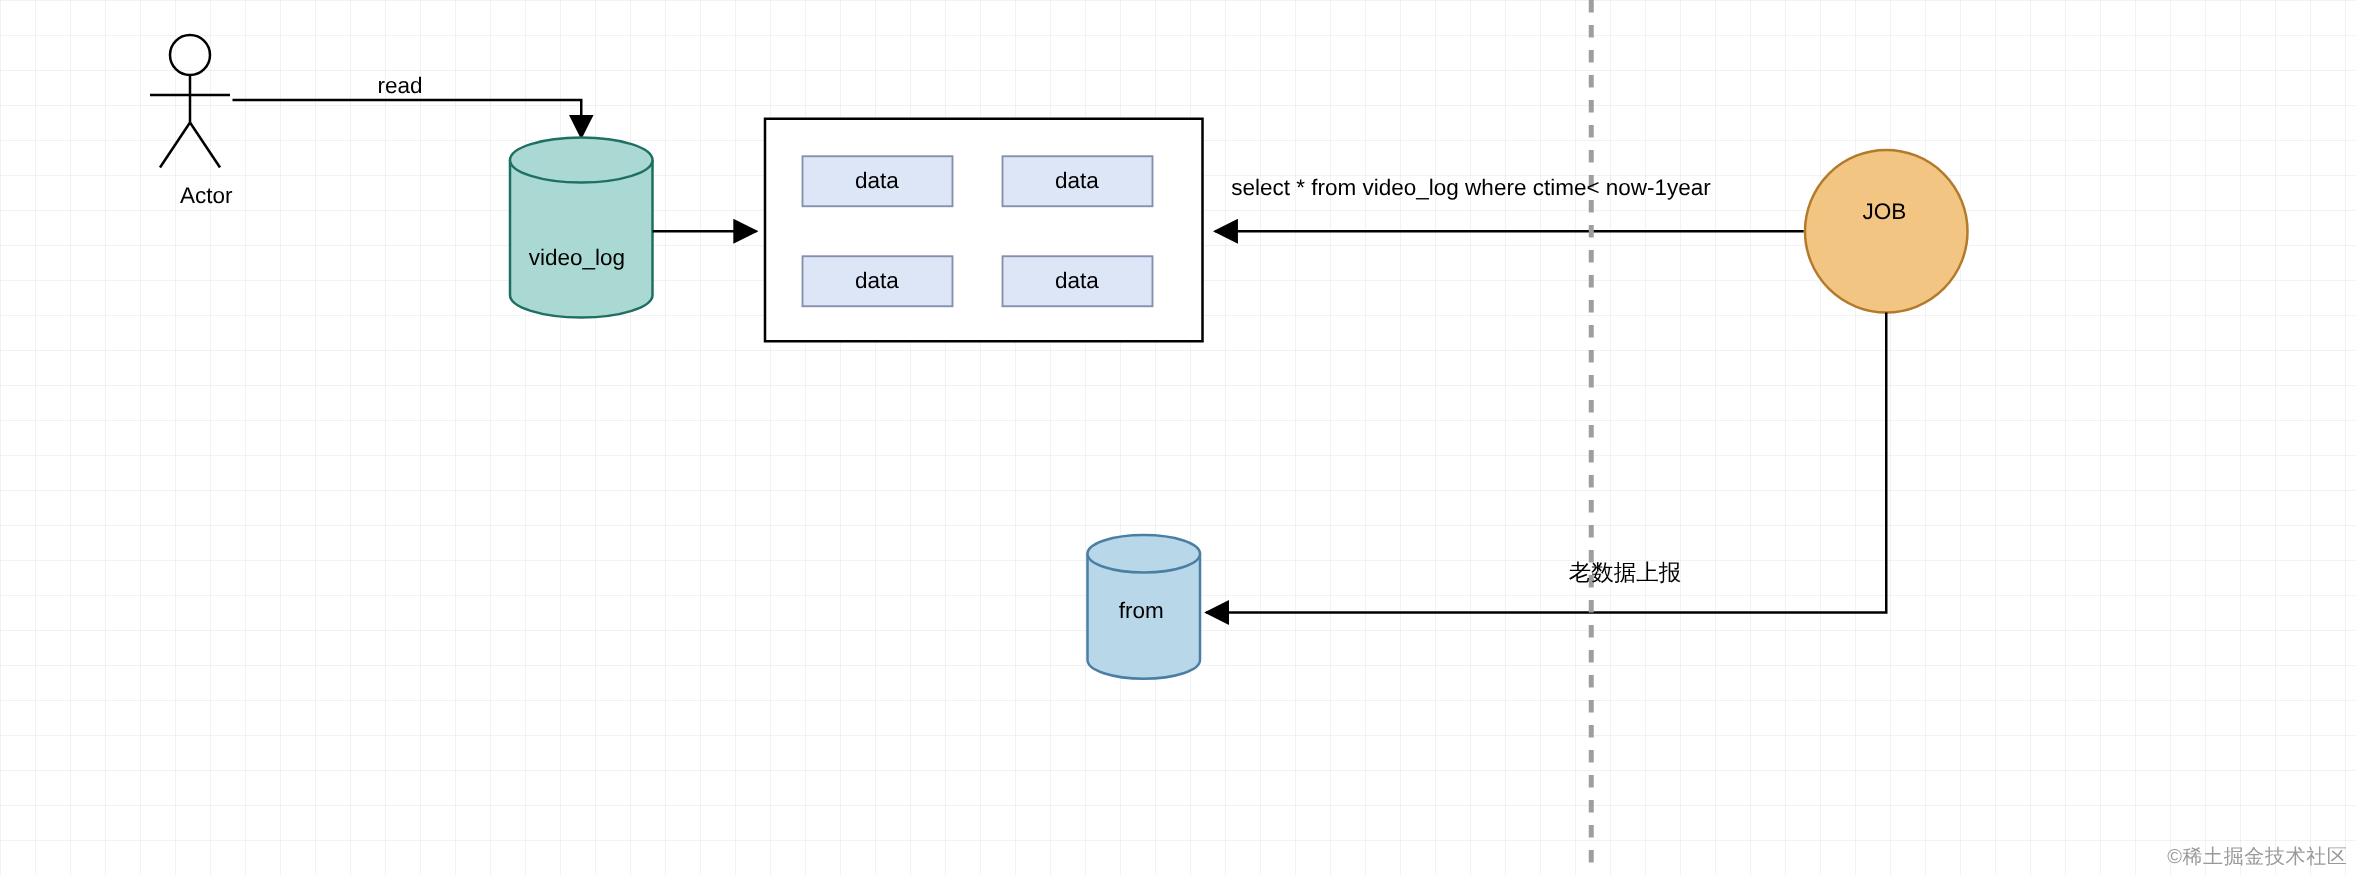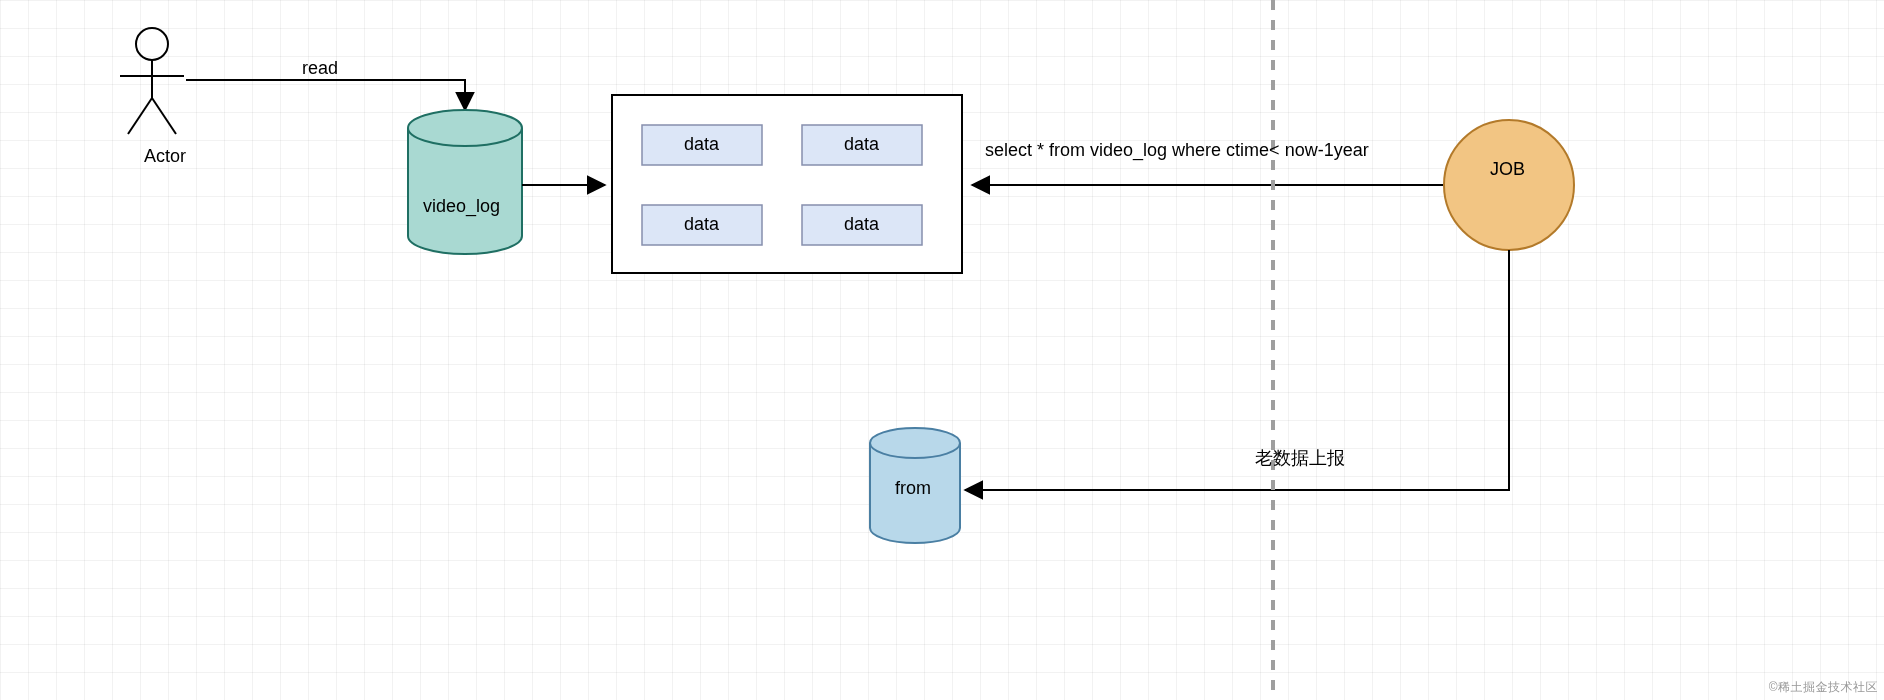--- a/index.html
+++ b/index.html
@@ -27,21 +27,21 @@
   svg { position: absolute; inset: 0; }
   .label {
     position: absolute;
     white-space: nowrap;
     background: transparent;
   }
   .watermark {
     position: absolute;
     right: 6px;
     bottom: 4px;
-    font-size: 12px;
+    font-size: 16px;
     color: #999;
     letter-spacing: 0.5px;
   }
 </style>
 </head>
 <body>
 <div class="grid"></div>
 
 <svg width="1884" height="700" viewBox="0 0 1884 700">
   <defs>

